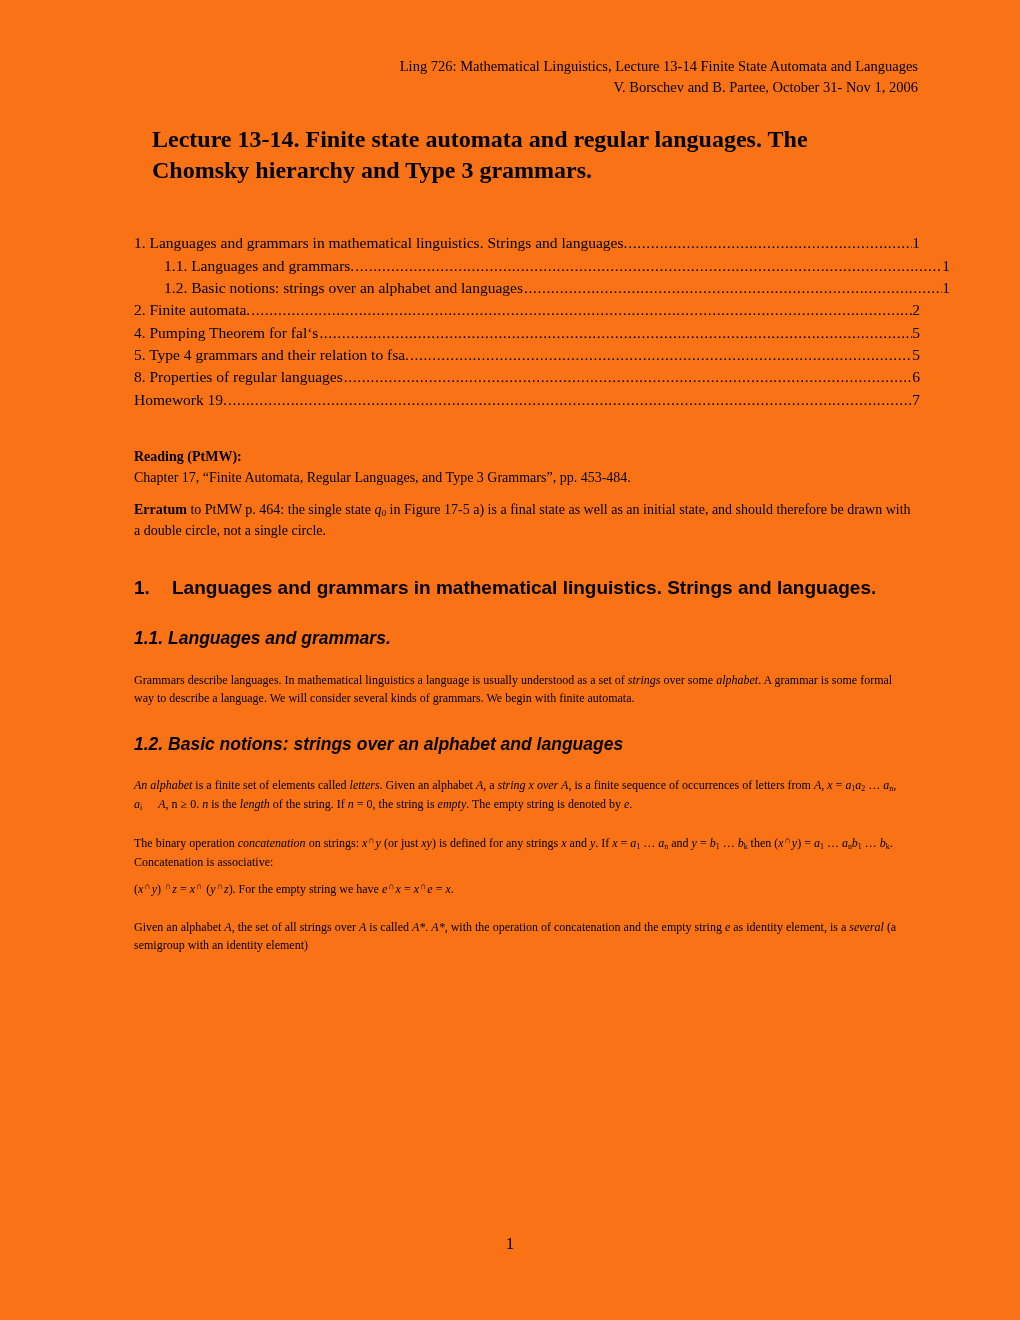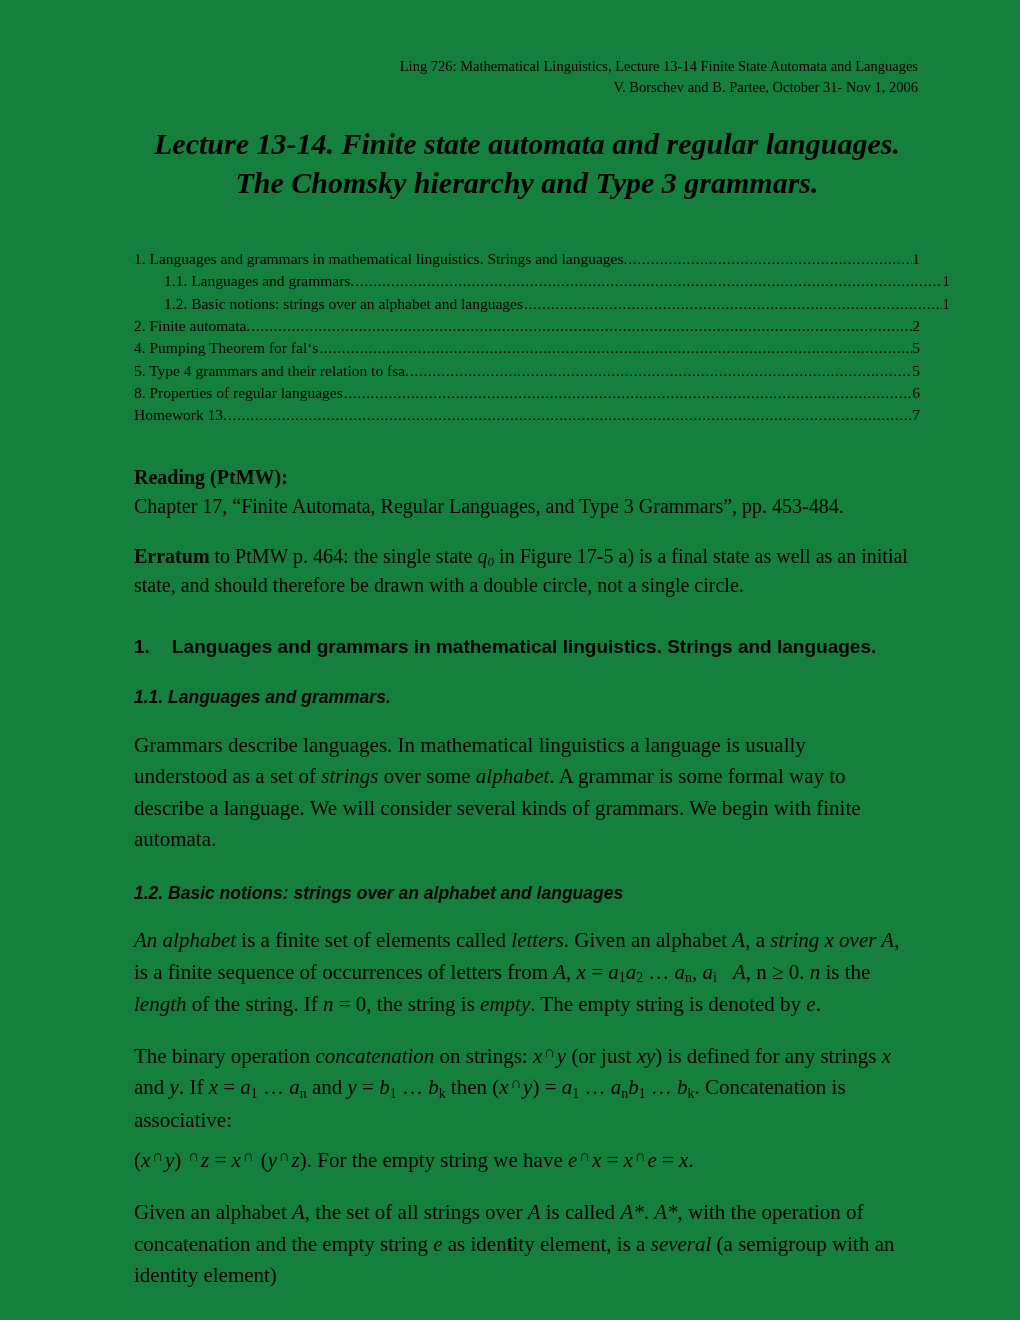--- a/index.html
+++ b/index.html
@@ -4,45 +4,44 @@
 <style>
   html, body {
     margin: 0;
     padding: 0;
     background: #ffffff;
   }
   .page {
     position: relative;
     width: 1020px;
     height: 1320px;
-    background: #15803d;
+    background: #f97316;
     box-sizing: border-box;
     padding: 56px 100px 0 134px;
     font-family: "Liberation Serif", "DejaVu Serif", serif;
     color: #000000;
     overflow: hidden;
   }
 
   
   .runhead {
     text-align: right;
     font-size: 14.5px;
     line-height: 1.45;
     margin: 0 2px 0 0;
   }
   .runhead div { white-space: nowrap; }
 
   
   .doc-title {
     margin: 26px 18px 0 18px;
-    text-align: center;
-    font-size: 30px;
+    text-align: left;
+    font-size: 24px;
     font-weight: bold;
     line-height: 1.30;
-    font-style: italic;
   }
 
   
   .toc {
     margin: 46px 0 0 0;
     font-size: 15.5px;
     line-height: 1.44;
   }
   .toc-row {
     display: flex;
@@ -61,25 +60,25 @@
   }
   .toc-dots::before {
     content: "............................................................"
              "............................................................"
              "............................................................"
              "............................................................";
   }
   .toc-page { flex: 0 0 auto; text-align: right; }
 
   
-  .block { font-size: 20px; line-height: 1.48; }
+  .block { font-size: 14px; line-height: 1.48; }
   .reading { margin-top: 36px; }
   .reading .hd { font-weight: bold; }
 
-  .erratum { margin-top: 20px; }
+  .erratum { margin-top: 12px; }
 
   
   .h1 {
     font-family: "Liberation Sans", "DejaVu Sans", sans-serif;
     font-size: 19px;
     font-weight: bold;
     line-height: 1.38;
     margin: 33px 0 0 0;
     text-align: justify;
   }
@@ -88,21 +87,21 @@
     font-family: "Liberation Sans", "DejaVu Sans", sans-serif;
     font-size: 17.5px;
     font-weight: bold;
     font-style: italic;
     line-height: 1.35;
     margin: 26px 0 0 0;
   }
 
   
   p.body {
-    font-size: 21px;
+    font-size: 12px;
     line-height: 1.50;
     margin: 11px 16px 0 0;
     text-align: left;
   }
   p.body.tight { margin-top: 9px; }
   p.body.gap   { margin-top: 20px; }
 
   i, .it { font-style: italic; }
   .bold { font-weight: bold; }
 
@@ -182,21 +181,21 @@
       <span class="toc-page">5</span>
     </div>
 
     <div class="toc-row">
       <span class="toc-label">8. Properties of regular languages</span>
       <span class="toc-dots"></span>
       <span class="toc-page">6</span>
     </div>
 
     <div class="toc-row">
-      <span class="toc-label">Homework 13.</span>
+      <span class="toc-label">Homework 19.</span>
       <span class="toc-dots"></span>
       <span class="toc-page">7</span>
     </div>
   </div>
 
   <div class="block reading">
     <div class="hd">Reading (PtMW):</div>
     <div>Chapter 17, “Finite Automata, Regular Languages, and Type 3 Grammars”, pp. 453-484.</div>
   </div>
 

